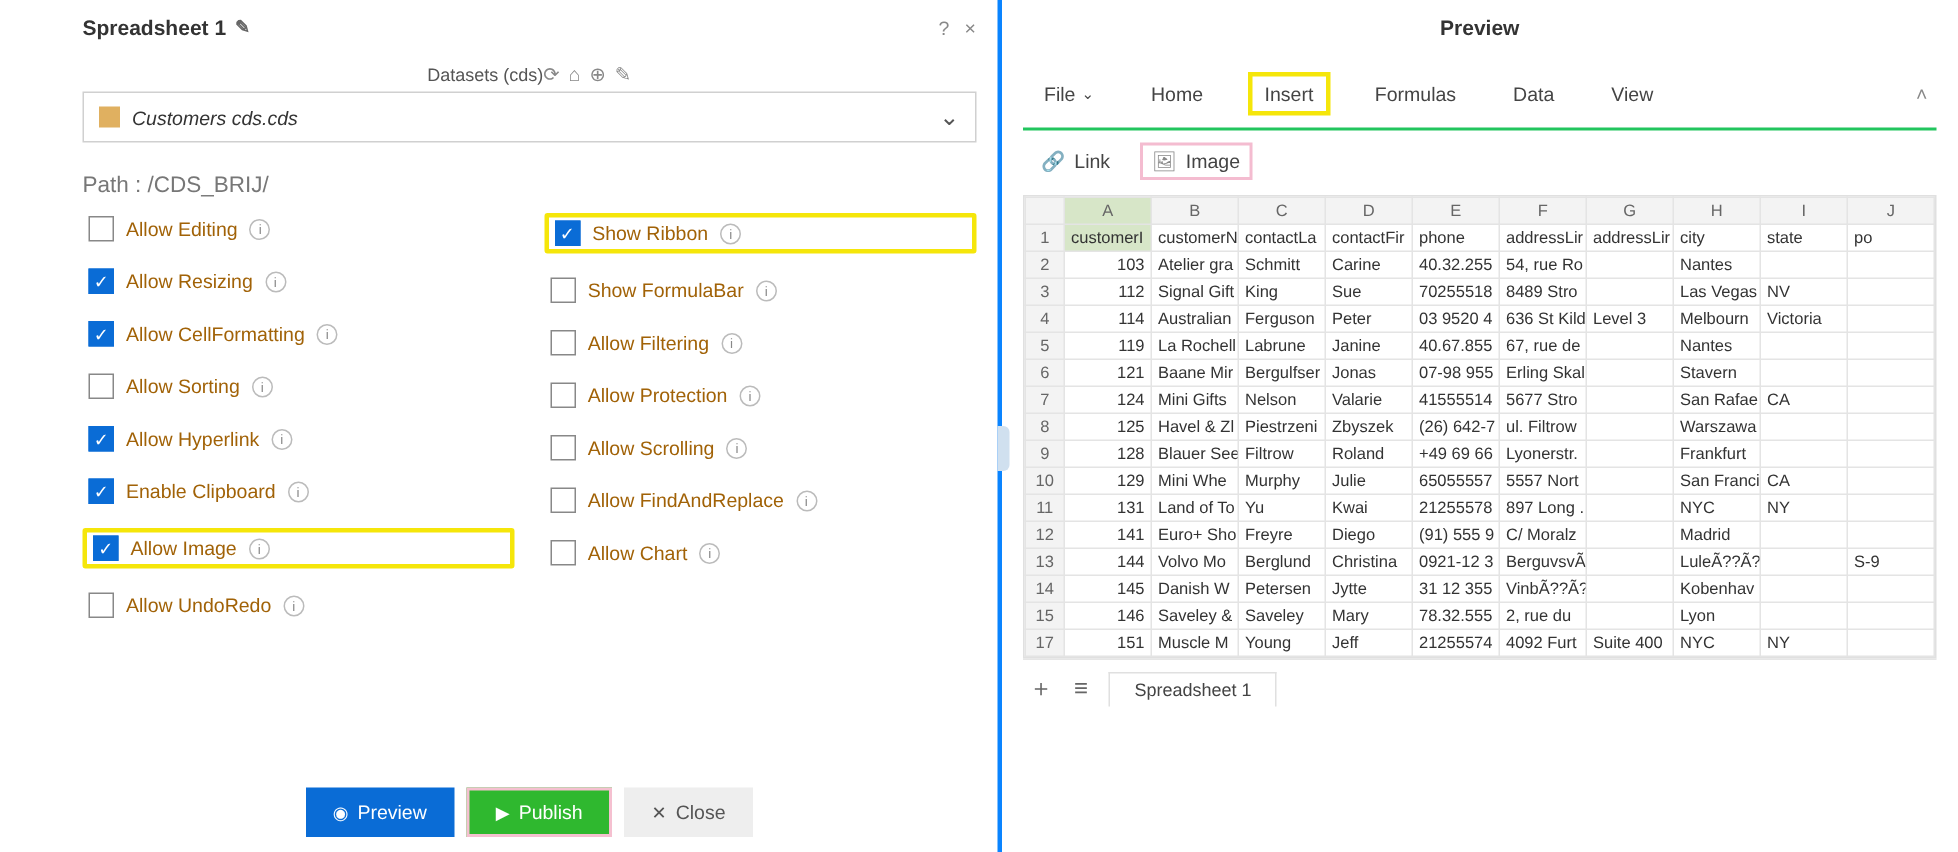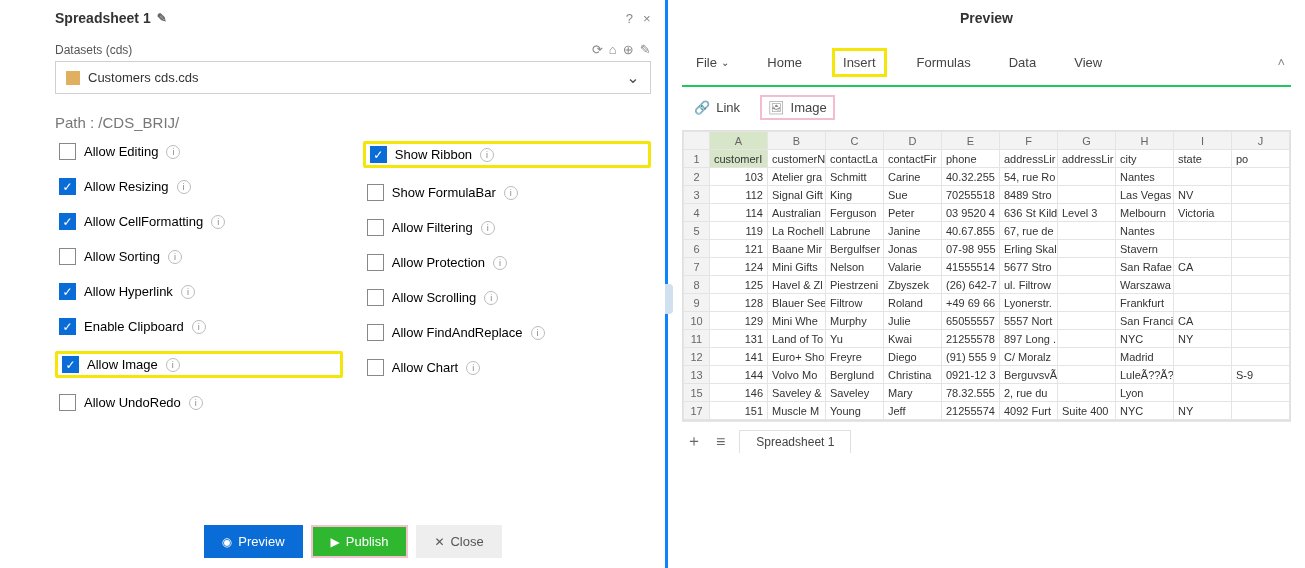--- a/index.html
+++ b/index.html
@@ -8,37 +8,37 @@
 .main-layout { display: flex; height: 100%; padding-left: 41px; }
 .left-panel { width: 715px; display: flex; flex-direction: column; padding: 10px 14px; position: relative; }
 .divider { width: 4px; background: #0a84ff; height: 100%; position: relative; }
 .divider::after { content:""; position:absolute; left:0; top:50%; width:8px; height:30px; background:#d0e0ef; border-radius:0 4px 4px 0;}
 .right-panel { flex: 1; padding: 10px 14px; position: relative; }
 
 .header-row { display: flex; align-items: center; justify-content: space-between; }
 .title { font-weight: 600; font-size: 14px; display:flex; align-items:center; gap:6px;}
 .edit-icon { color:#666; font-size:12px; }
 
-.section-label { font-size: 12px; color:#555; margin-top: 16px; display:flex; justify-content:space-between; align-items:center;}
+.section-label { font-size: 12px; color:#555; margin-top: 16px; display:flex; justify-content:center; align-items:center;}
 .toolbar-icons { display:flex; gap:6px; color:#888; font-size:13px;}
 .toolbar-icons span { cursor:pointer; }
 
 .dataset-dropdown { border:1px solid #d0d0d0; padding:6px 10px; margin-top:4px; display:flex; align-items:center; justify-content:space-between; cursor:pointer;}
-.dataset-dropdown .ds-left { display:flex; align-items:center; gap:8px;}
+.dataset-dropdown .ds-left { display:flex; align-items:center; gap:8px;font-style:italic;}
 .ds-icon { width:14px; height:14px; background:#e0b060; display:inline-block;}
 .chevron { font-size:16px; color:#555;}
 
 .path-row { font-size:15px; color:#777; margin-top:20px;}
 
 .options-grid { display:flex; margin-top:10px; gap:20px;}
 .options-col { flex:1; display:flex; flex-direction:column; gap:14px;}
 .checkbox-row { display:flex; align-items:center; gap:8px; padding:2px 4px;}
 .chk { width:17px; height:17px; border:1px solid #888; display:flex; align-items:center; justify-content:center; font-size:12px; cursor:pointer;}
 .chk.checked { background:#0a6cd6; border-color:#0a6cd6; color:#fff;}
-.check-label { font-size:13px; color:#000000;}
+.check-label { font-size:13px; color:#a16207;}
 .info-icon { width:14px; height:14px; border:1px solid #bbb; border-radius:50%; display:inline-flex; align-items:center; justify-content:center; font-size:9px; color:#888;}
 .hl-yellow { border:3px solid #f5e60a; border-radius:2px; }
 
 .bottom-buttons { position:absolute; bottom:10px; left:0; right:0; display:flex; justify-content:center; gap:8px;}
 .btn { padding:7px 18px; display:flex; align-items:center; gap:6px; font-size:13px; cursor:pointer; border:none;}
 .btn-preview { background:#0a6cd6; color:#fff;}
 .btn-publish { background:#2fb82f; color:#fff; border:2px solid #f5c0d0;}
 .btn-close { background:#eee; color:#555;}
 .btn-ico { font-size:12px;}
 
@@ -413,20 +413,33 @@
               <td class="">Berglund</td>
               <td class="">Christina</td>
               <td class="">0921-12 3</td>
               <td class="">BerguvsvÃ</td>
               <td class=""></td>
               <td class="">LuleÃ??Ã?</td>
               <td class=""></td>
               <td class="">S-9</td>
             </tr>
             <tr>
+              <td class="rowhdr">14</td>
+              <td class="num">145</td>
+              <td class="">Danish W</td>
+              <td class="">Petersen</td>
+              <td class="">Jytte</td>
+              <td class="">31 12 355</td>
+              <td class="">VinbÃ??Ã?</td>
+              <td class=""></td>
+              <td class="">Kobenhav</td>
+              <td class=""></td>
+              <td class=""></td>
+            </tr>
+            <tr>
               <td class="rowhdr">15</td>
               <td class="num">146</td>
               <td class="">Saveley &amp;</td>
               <td class="">Saveley</td>
               <td class="">Mary</td>
               <td class="">78.32.555</td>
               <td class="">2, rue du</td>
               <td class=""></td>
               <td class="">Lyon</td>
               <td class=""></td>

